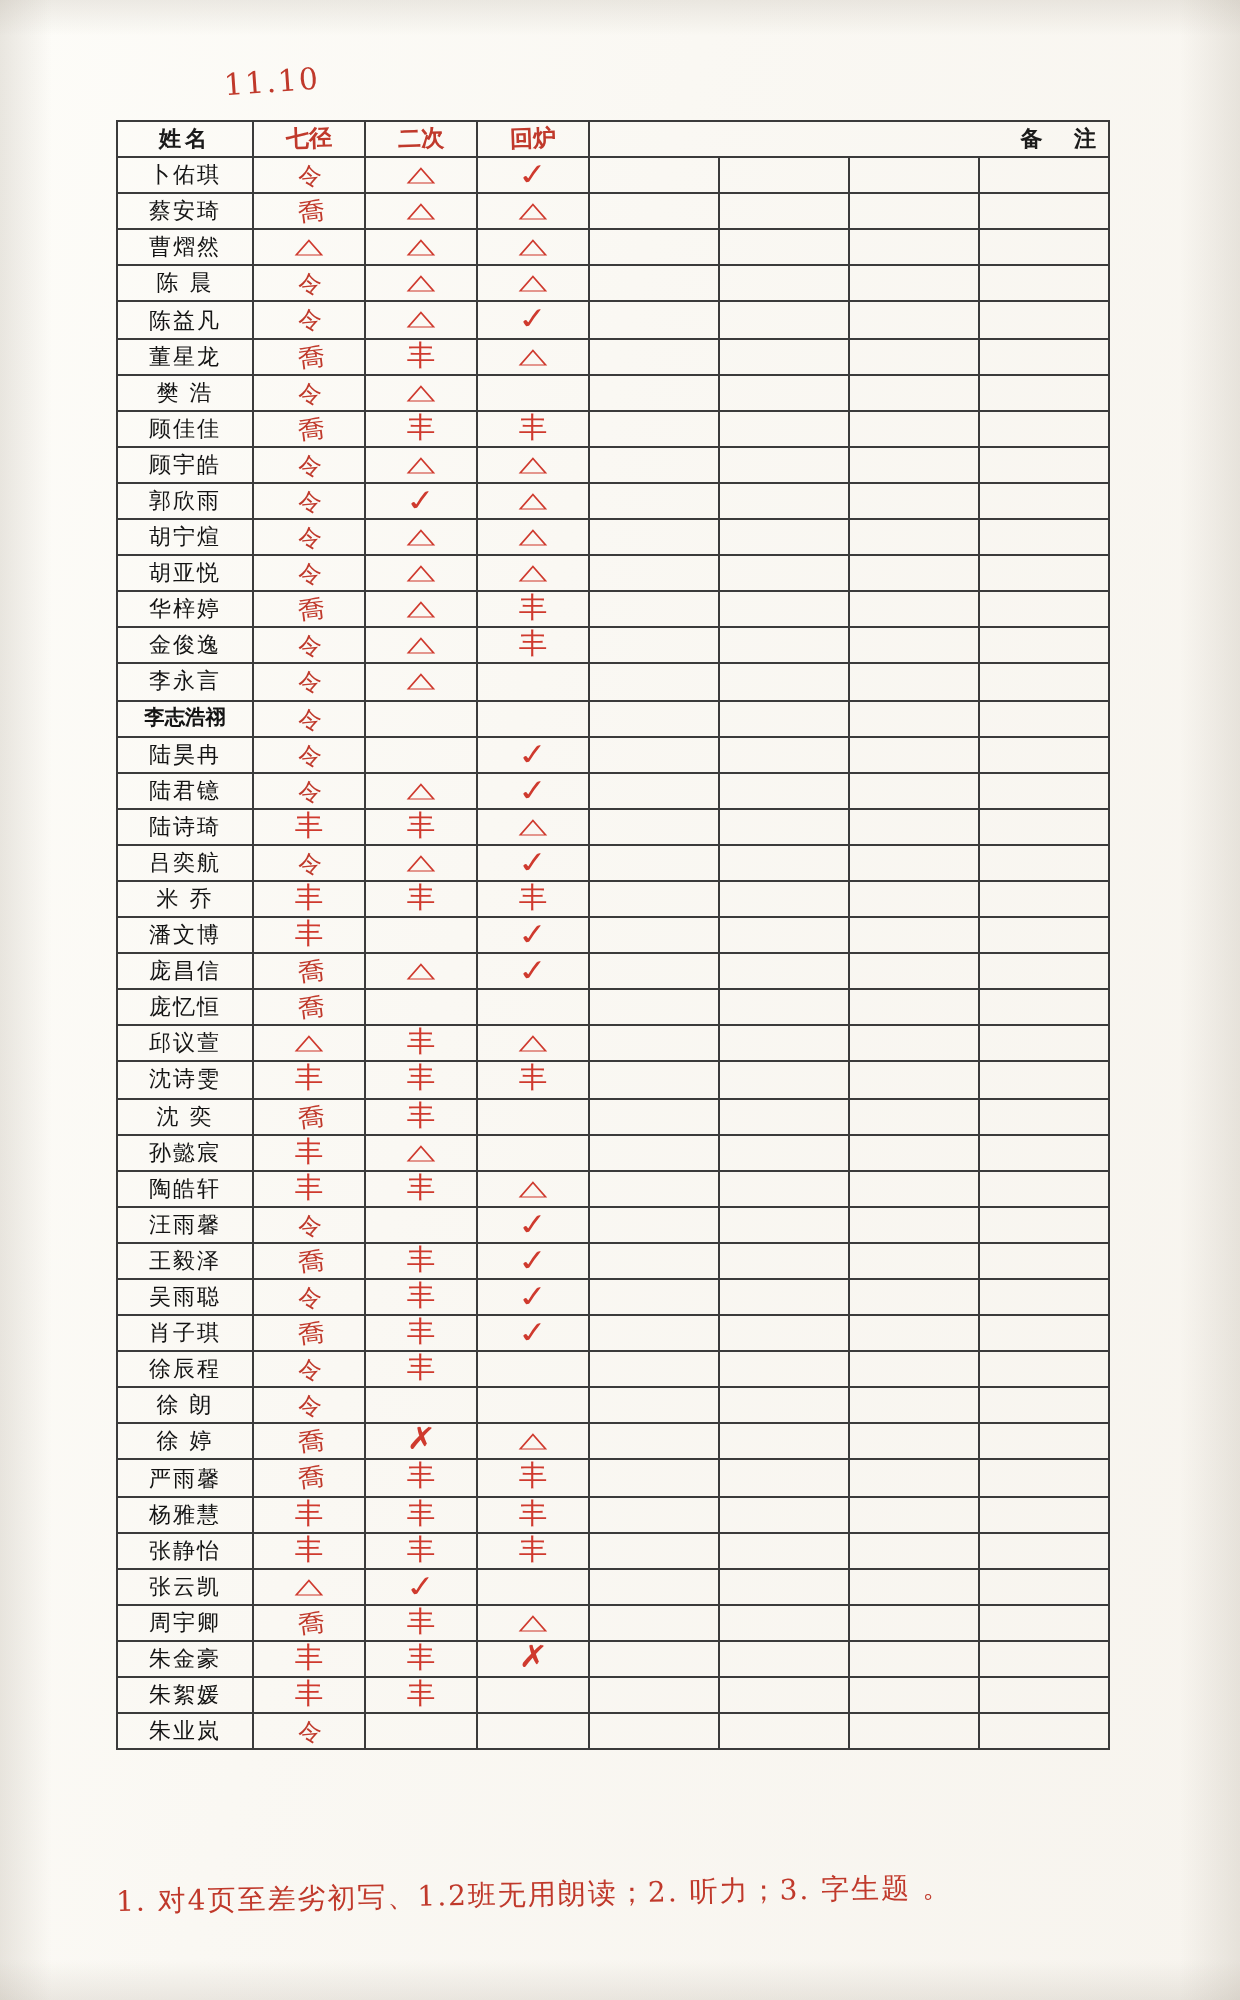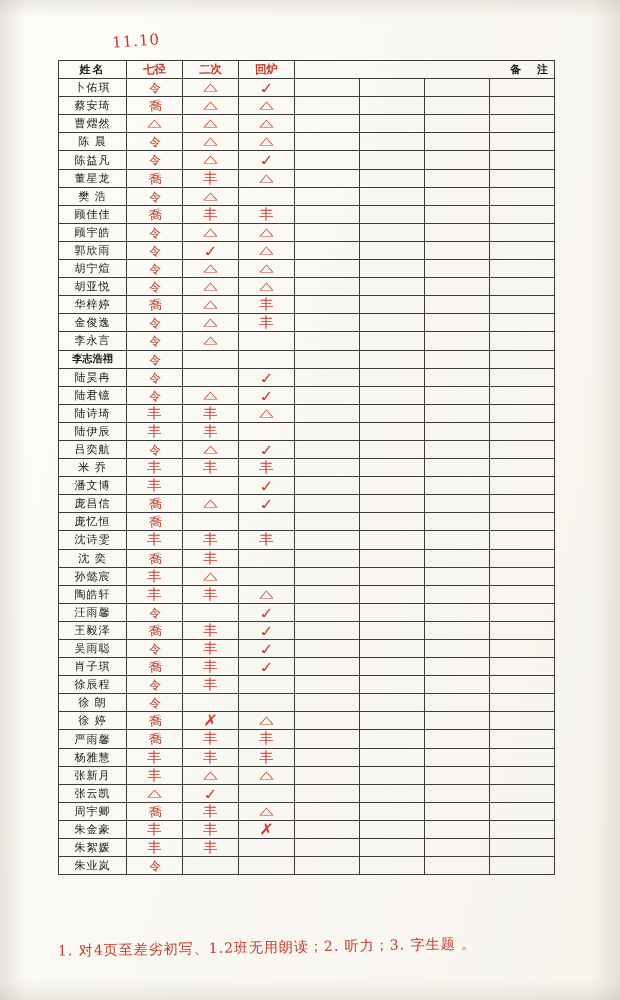--- a/index.html
+++ b/index.html
@@ -503,34 +503,20 @@
             </td>
             <td>
               <span class="mark tri">△</span>
             </td>
             <td></td>
             <td></td>
             <td></td>
             <td></td>
           </tr>
           <tr>
-            <td class="name-cell">陆伊辰</td>
-            <td>
-              <span class="mark star">丰</span>
-            </td>
-            <td>
-              <span class="mark star">丰</span>
-            </td>
-            <td></td>
-            <td></td>
-            <td></td>
-            <td></td>
-            <td></td>
-          </tr>
-          <tr>
             <td class="name-cell">吕奕航</td>
             <td>
               <span class="mark sig">令</span>
             </td>
             <td>
               <span class="mark tri">△</span>
             </td>
             <td>
               <span class="mark check">✓</span>
             </td>
@@ -591,20 +577,36 @@
               <span class="mark scrib">喬</span>
             </td>
             <td></td>
             <td></td>
             <td></td>
             <td></td>
             <td></td>
             <td></td>
           </tr>
           <tr>
+            <td class="name-cell">邱议萱</td>
+            <td>
+              <span class="mark tri">△</span>
+            </td>
+            <td>
+              <span class="mark star">丰</span>
+            </td>
+            <td>
+              <span class="mark tri">△</span>
+            </td>
+            <td></td>
+            <td></td>
+            <td></td>
+            <td></td>
+          </tr>
+          <tr>
             <td class="name-cell">沈诗雯</td>
             <td>
               <span class="mark star">丰</span>
             </td>
             <td>
               <span class="mark star">丰</span>
             </td>
             <td>
               <span class="mark star">丰</span>
             </td>
@@ -787,29 +789,29 @@
             </td>
             <td>
               <span class="mark star">丰</span>
             </td>
             <td></td>
             <td></td>
             <td></td>
             <td></td>
           </tr>
           <tr>
-            <td class="name-cell">张新月</td>
-            <td>
-              <span class="mark star">丰</span>
-            </td>
-            <td>
-              <span class="mark tri">△</span>
-            </td>
-            <td>
-              <span class="mark tri">△</span>
+            <td class="name-cell">张静怡</td>
+            <td>
+              <span class="mark star">丰</span>
+            </td>
+            <td>
+              <span class="mark star">丰</span>
+            </td>
+            <td>
+              <span class="mark star">丰</span>
             </td>
             <td></td>
             <td></td>
             <td></td>
             <td></td>
           </tr>
           <tr>
             <td class="name-cell">张云凯</td>
             <td>
               <span class="mark tri">△</span>

